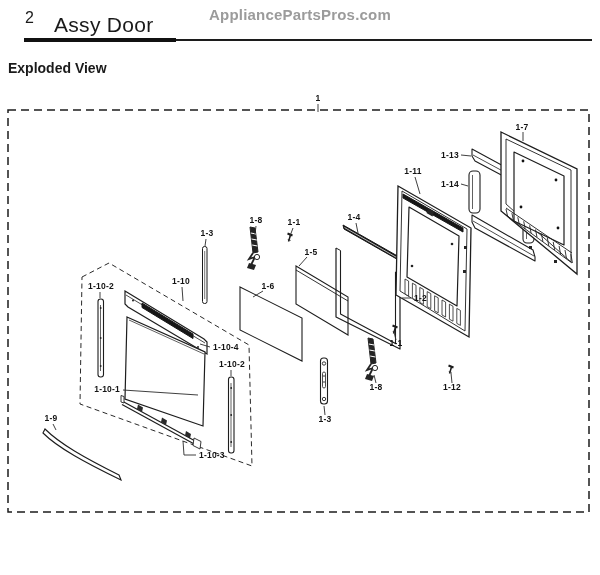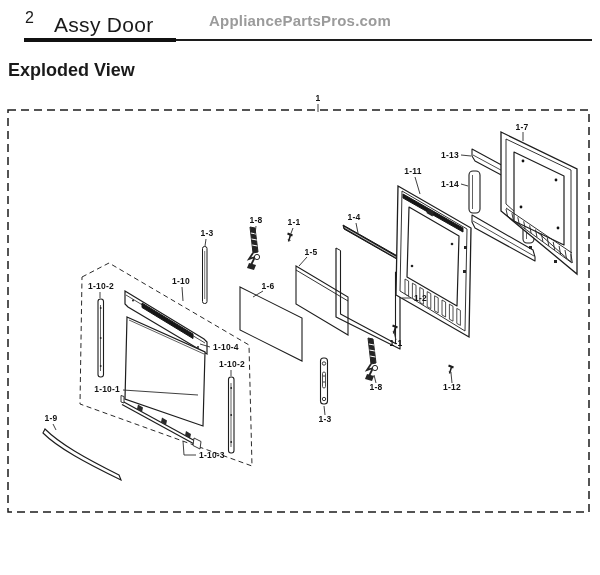--- a/index.html
+++ b/index.html
@@ -2,25 +2,25 @@
 <html><head>
 <meta charset="utf-8">
 <style>
   html,body{margin:0;padding:0;background:#e8e8e8;}
   .page{
     position:relative;width:600px;height:575px;background:#ffffff;
     font-family:"Liberation Sans", sans-serif;color:#1a1a1a;overflow:hidden;
   }
   .pagenum{position:absolute;left:25px;top:9px;font-size:16px;font-weight:400;}
   .title{position:absolute;left:54px;top:13px;font-size:21px;font-weight:400;letter-spacing:.3px;}
-  .watermark{position:absolute;left:50%;top:12px;transform:translateX(-50%);
+  .watermark{position:absolute;left:50%;top:6px;transform:translateX(-50%);
     font-size:15px;font-weight:700;color:#9b9b9b;letter-spacing:.2px;}
   .rule{position:absolute;left:24px;top:39px;width:568px;height:2px;background:#1c1c1c;}
   .rule-thick{position:absolute;left:0;top:-1px;width:152px;height:4px;background:#111;}
-  .section{position:absolute;left:8px;top:60px;font-size:18px;font-weight:700;}
+  .section{position:absolute;left:8px;top:60px;font-size:14px;font-weight:700;}
   svg{position:absolute;left:0;top:0;}
   svg text{font-family:"Liberation Sans", sans-serif;font-size:8.5px;font-weight:700;fill:#141414;letter-spacing:.2px;}
   .ln{stroke:#2a2a2a;stroke-width:.9;fill:none;}
   .part{stroke:#1d1d1d;fill:#ffffff;}
   .thin{stroke:#1d1d1d;fill:none;}
   .dark{fill:#161616;stroke:#161616;}
 </style>
 </head>
 <body>
 

